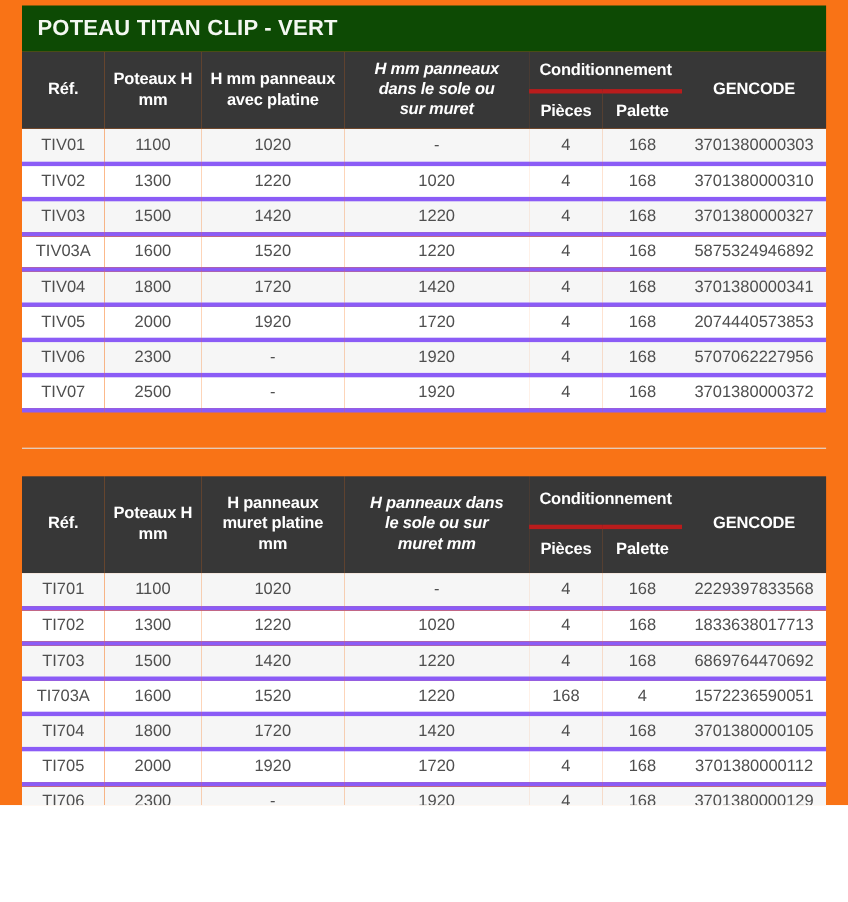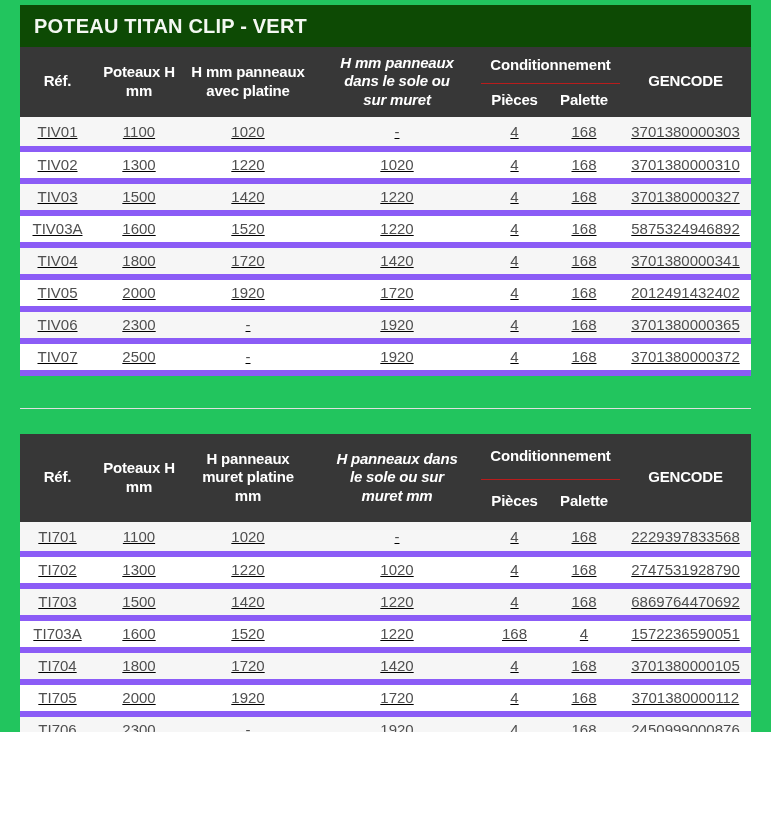--- a/index.html
+++ b/index.html
@@ -6,21 +6,21 @@
     margin: 0;
     padding: 0;
     background: #ffffff;
     font-family: "Liberation Sans", "DejaVu Sans", sans-serif;
   }
   .page {
     width: 771px;
     height: 732px;
     box-sizing: border-box;
     padding: 5px 20px 0 20px;
-    background: #22c55e;
+    background: #f97316;
     overflow: hidden;
   }
   .table-title {
     height: 42px;
     line-height: 42px;
     background: #0d4a04;
     color: #f4f8f2;
     font-size: 20px;
     font-weight: bold;
     padding-left: 14px;
@@ -39,25 +39,24 @@
     letter-spacing: -0.2px;
     text-align: center;
     vertical-align: middle;
     line-height: 1.25;
     padding: 0 6px;
   }
   table.spec thead tr.grouprow { height: 36px; }
   table.spec thead tr.subrow   { height: 33px; }
   table.spec thead th.pad-sm { padding: 16px 8px; }
   table.spec thead th.pad-lg { padding: 0 20px; font-style: italic; }
-  table.spec thead th.group  { border-bottom: 1px solid #b91c1c; }
+  table.spec thead th.group  { border-bottom: 4px solid #b91c1c; }
   table.spec tbody tr {
     height: 32px;
-    border-bottom: 6px solid #8b5cf6;
-    text-decoration: underline;
+    border-bottom: 4px solid #8b5cf6;
   }
   table.spec tbody tr:nth-child(odd)  { background: #f6f6f6; }
   table.spec tbody tr:nth-child(even) { background: #ffffff; }
   table.spec tbody td {
     color: #4f4f4f;
     font-size: 15px;
     text-align: center;
     vertical-align: middle;
     padding: 0 2px;
     overflow: hidden;
@@ -160,31 +159,31 @@
             <td>3701380000341</td>
           </tr>
 
           <tr class="data-row">
             <td>TIV05</td>
             <td>2000</td>
             <td>1920</td>
             <td>1720</td>
             <td>4</td>
             <td>168</td>
-            <td>2012491432402</td>
+            <td>2074440573853</td>
           </tr>
 
           <tr class="data-row">
             <td>TIV06</td>
             <td>2300</td>
             <td>-</td>
             <td>1920</td>
             <td>4</td>
             <td>168</td>
-            <td>3701380000365</td>
+            <td>5707062227956</td>
           </tr>
 
           <tr class="data-row">
             <td>TIV07</td>
             <td>2500</td>
             <td>-</td>
             <td>1920</td>
             <td>4</td>
             <td>168</td>
             <td>3701380000372</td>
@@ -232,21 +231,21 @@
             <td>2229397833568</td>
           </tr>
 
           <tr class="data-row">
             <td>TI702</td>
             <td>1300</td>
             <td>1220</td>
             <td>1020</td>
             <td>4</td>
             <td>168</td>
-            <td>2747531928790</td>
+            <td>1833638017713</td>
           </tr>
 
           <tr class="data-row">
             <td>TI703</td>
             <td>1500</td>
             <td>1420</td>
             <td>1220</td>
             <td>4</td>
             <td>168</td>
             <td>6869764470692</td>
@@ -282,21 +281,21 @@
             <td>3701380000112</td>
           </tr>
 
           <tr class="data-row">
             <td>TI706</td>
             <td>2300</td>
             <td>-</td>
             <td>1920</td>
             <td>4</td>
             <td>168</td>
-            <td>2450999000876</td>
+            <td>3701380000129</td>
           </tr>
 
           <tr class="data-row">
             <td>TI707</td>
             <td>2500</td>
             <td>-</td>
             <td>1920</td>
             <td>4</td>
             <td>168</td>
             <td>6444532739589</td>

